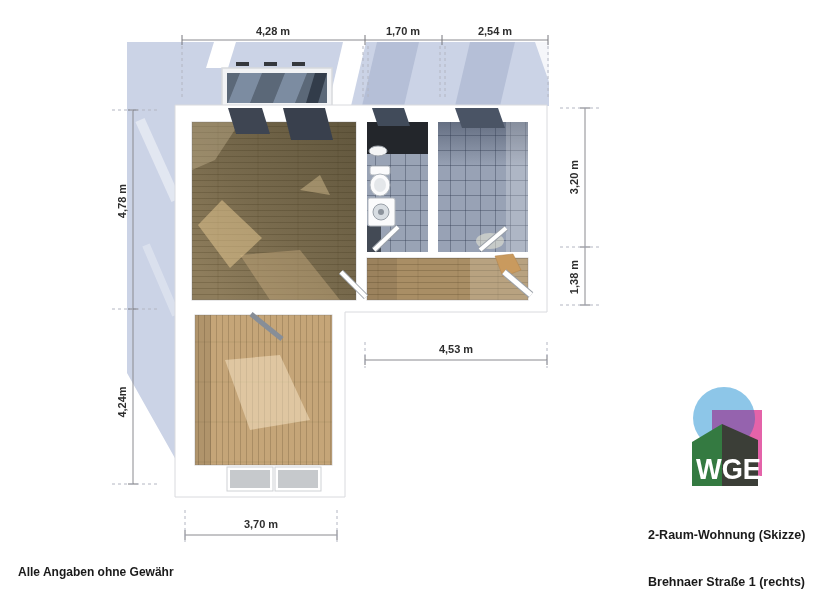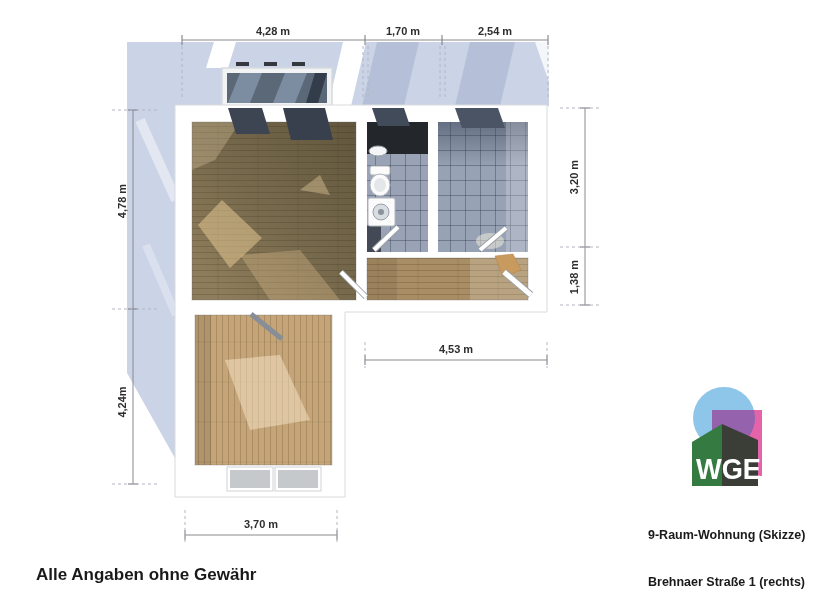--- a/index.html
+++ b/index.html
@@ -7,21 +7,21 @@
     position:relative;width:834px;height:589px;background:#15803d;overflow:hidden;
     font-family:"Liberation Sans",sans-serif;
   }
   svg text{font-family:"Liberation Sans",sans-serif;}
   .dim-label{font-size:11px;font-weight:600;fill:#2e2e2e;}
   .info{
     position:absolute;left:648px;top:497px;font-size:12.5px;line-height:15.6px;
     font-weight:600;color:#1a1a1a;white-space:pre;
   }
   .disclaimer{
-    position:absolute;left:36px;top:565px;font-size:17px;font-weight:600;color:#1a1a1a;
+    position:absolute;left:18px;top:565px;font-size:12px;font-weight:600;color:#1a1a1a;
   }
 </style>
 </head>
 <body>
 
 <div class="canvas">
 
 <svg width="834" height="589" viewBox="0 0 834 589">
   <defs>
     <pattern id="plankH" width="40" height="6" patternUnits="userSpaceOnUse">
@@ -223,21 +223,21 @@
     <rect x="24" y="22" width="50" height="66" fill="#e463a9"></rect>
     <path d="M24,22 L65.95,22 A31,31 0 0 1 24,58.58 Z" fill="#9563ae"></path>
     <polygon points="4,54 34,36 34,98 4,98" fill="#347a41"></polygon>
     <polygon points="34,36 70,52 70,98 34,98" fill="#3b3e37"></polygon>
     <text x="8" y="91" font-size="30" font-weight="bold" fill="#ffffff" textLength="65" lengthAdjust="spacingAndGlyphs">WGE</text>
   </g>
 </svg>
 
 
 <div class="info">
-  <div>9-Raum-Wohnung (Skizze)</div>
+  <div>2-Raum-Wohnung (Skizze)</div>
   <div>Brehnaer Straße 1 (rechts)</div>
   
   
 </div>
 
 
 <div class="disclaimer">Alle Angaben ohne Gewähr</div>
 
 </div>
 

